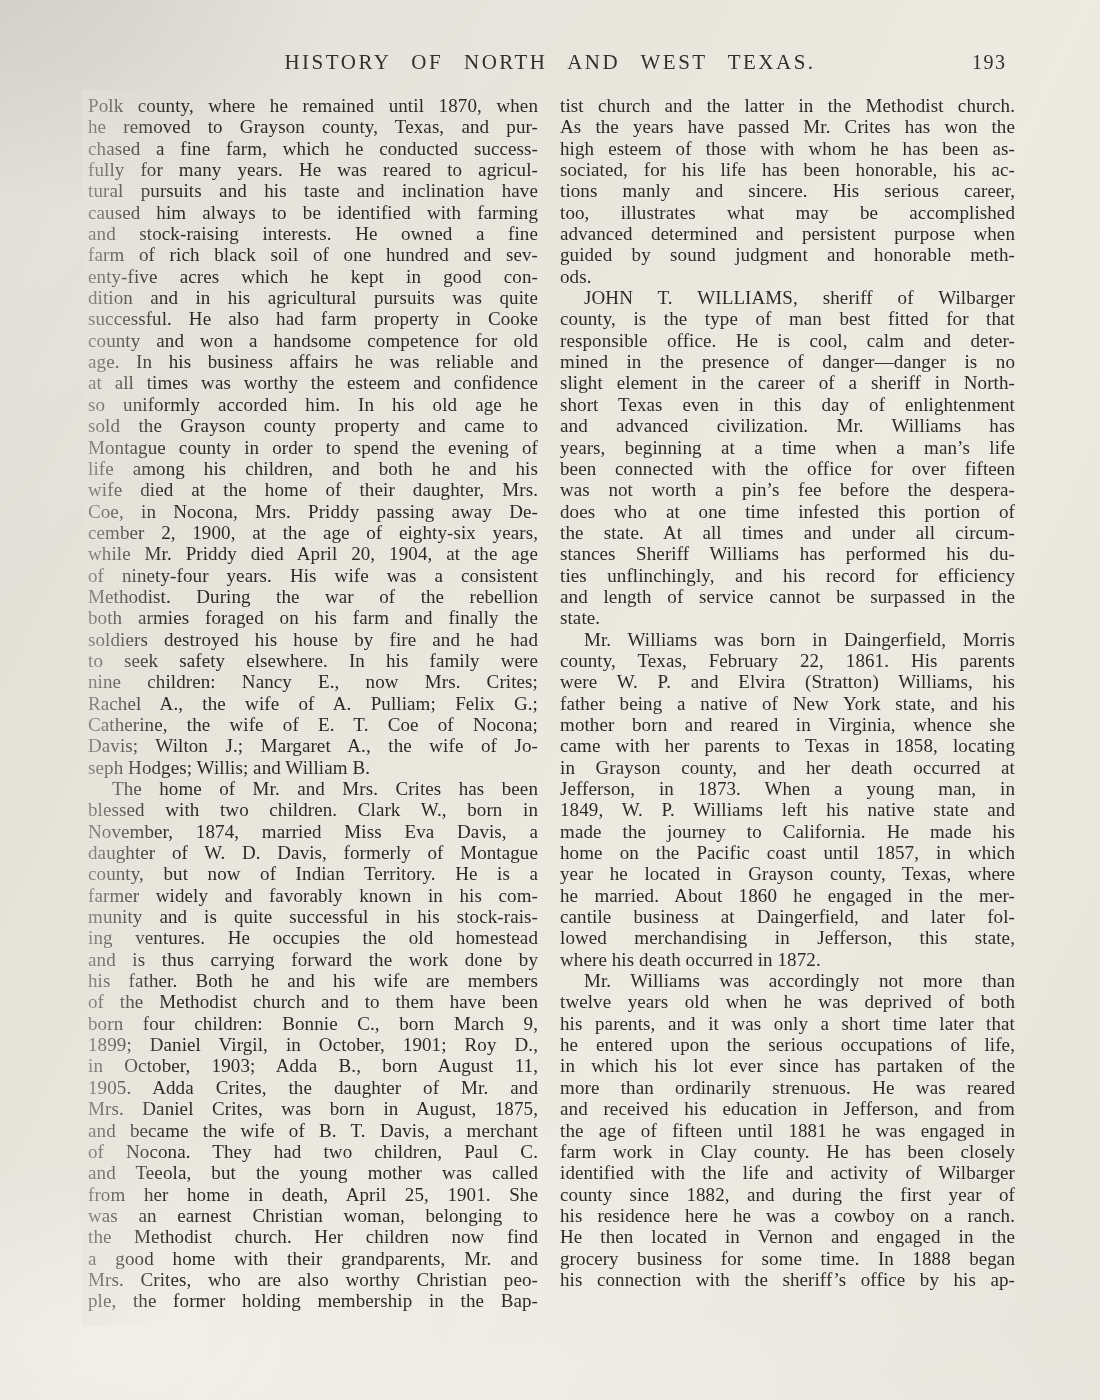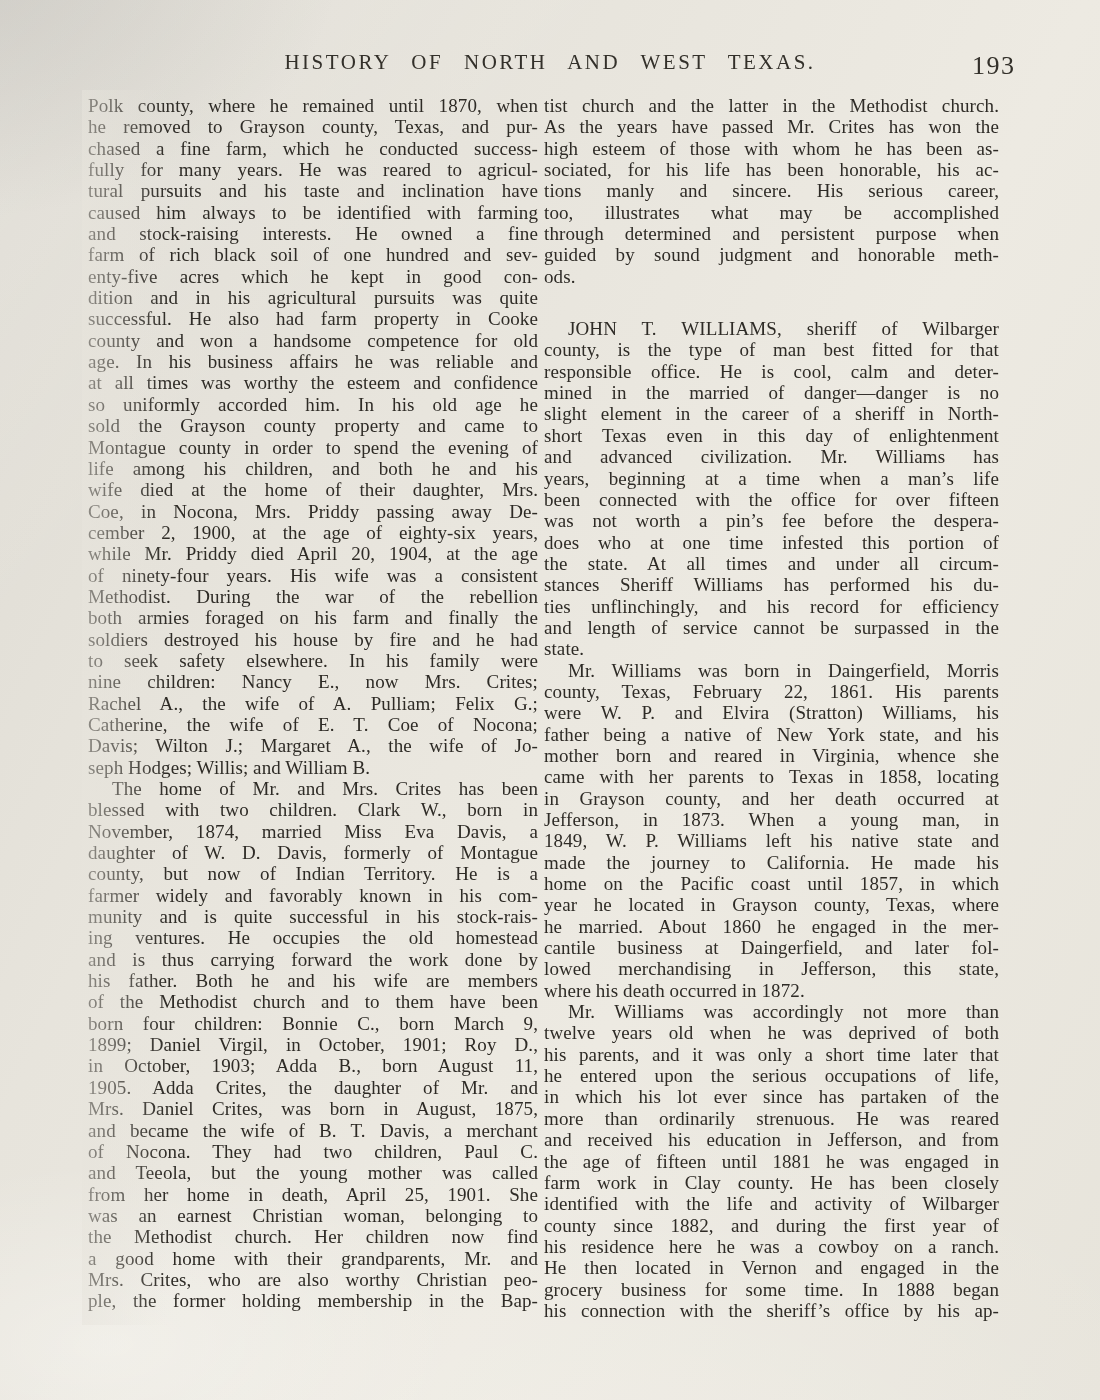--- a/index.html
+++ b/index.html
@@ -32,38 +32,38 @@
     text-align: center;
     font-size: 21px;
     letter-spacing: 2.5px;
     word-spacing: 13px;
     color: #33302a;
   }
   .page-number {
     position: absolute;
     top: 51px;
     left: 972px;
-    font-size: 26px;
+    font-size: 20px;
     letter-spacing: 1.5px;
     color: #33302a;
     font-variant-numeric: oldstyle-nums;
   }
   .col {
     position: absolute;
     top: 95px;
     font-size: 19px;
     line-height: 21.35px;
     letter-spacing: 0.1px;
     color: #2e2b26;
     font-variant-numeric: oldstyle-nums;
   }
   .col-left  { left: 88px;  width: 450px; }
-  .col-right { left: 544px; width: 455px; }
+  .col-right { left: 560px; width: 455px; }
   .para { margin: 0; }
-  .para.gap { margin-top: 31px; }
+  .para.gap { }
   .line {
     text-align: justify;
     text-align-last: justify;
   }
   .para.endp .line:last-child { text-align-last: left; }
   .para.indent .line:first-child { text-indent: 24px; }
   
   .fade-strip {
     position: absolute;
     left: 82px;
@@ -156,29 +156,29 @@
     </div>
 
   <div class="col col-right">
       <div class="para endp">
         <div class="line">tist church and the latter in the Methodist church.</div>
         <div class="line">As the years have passed Mr. Crites has won the</div>
         <div class="line">high esteem of those with whom he has been as-</div>
         <div class="line">sociated, for his life has been honorable, his ac-</div>
         <div class="line">tions manly and sincere. His serious career,</div>
         <div class="line">too, illustrates what may be accomplished</div>
-        <div class="line">through determined and persistent purpose when</div>
+        <div class="line">advanced determined and persistent purpose when</div>
         <div class="line">guided by sound judgment and honorable meth-</div>
         <div class="line">ods.</div>
       </div>
       <div class="para indent gap endp">
         <div class="line">JOHN T. WILLIAMS, sheriff of Wilbarger</div>
         <div class="line">county, is the type of man best fitted for that</div>
         <div class="line">responsible office. He is cool, calm and deter-</div>
-        <div class="line">mined in the married of danger—danger is no</div>
+        <div class="line">mined in the presence of danger—danger is no</div>
         <div class="line">slight element in the career of a sheriff in North-</div>
         <div class="line">short Texas even in this day of enlightenment</div>
         <div class="line">and advanced civilization. Mr. Williams has</div>
         <div class="line">years, beginning at a time when a man’s life</div>
         <div class="line">been connected with the office for over fifteen</div>
         <div class="line">was not worth a pin’s fee before the despera-</div>
         <div class="line">does who at one time infested this portion of</div>
         <div class="line">the state. At all times and under all circum-</div>
         <div class="line">stances Sheriff Williams has performed his du-</div>
         <div class="line">ties unflinchingly, and his record for efficiency</div>

